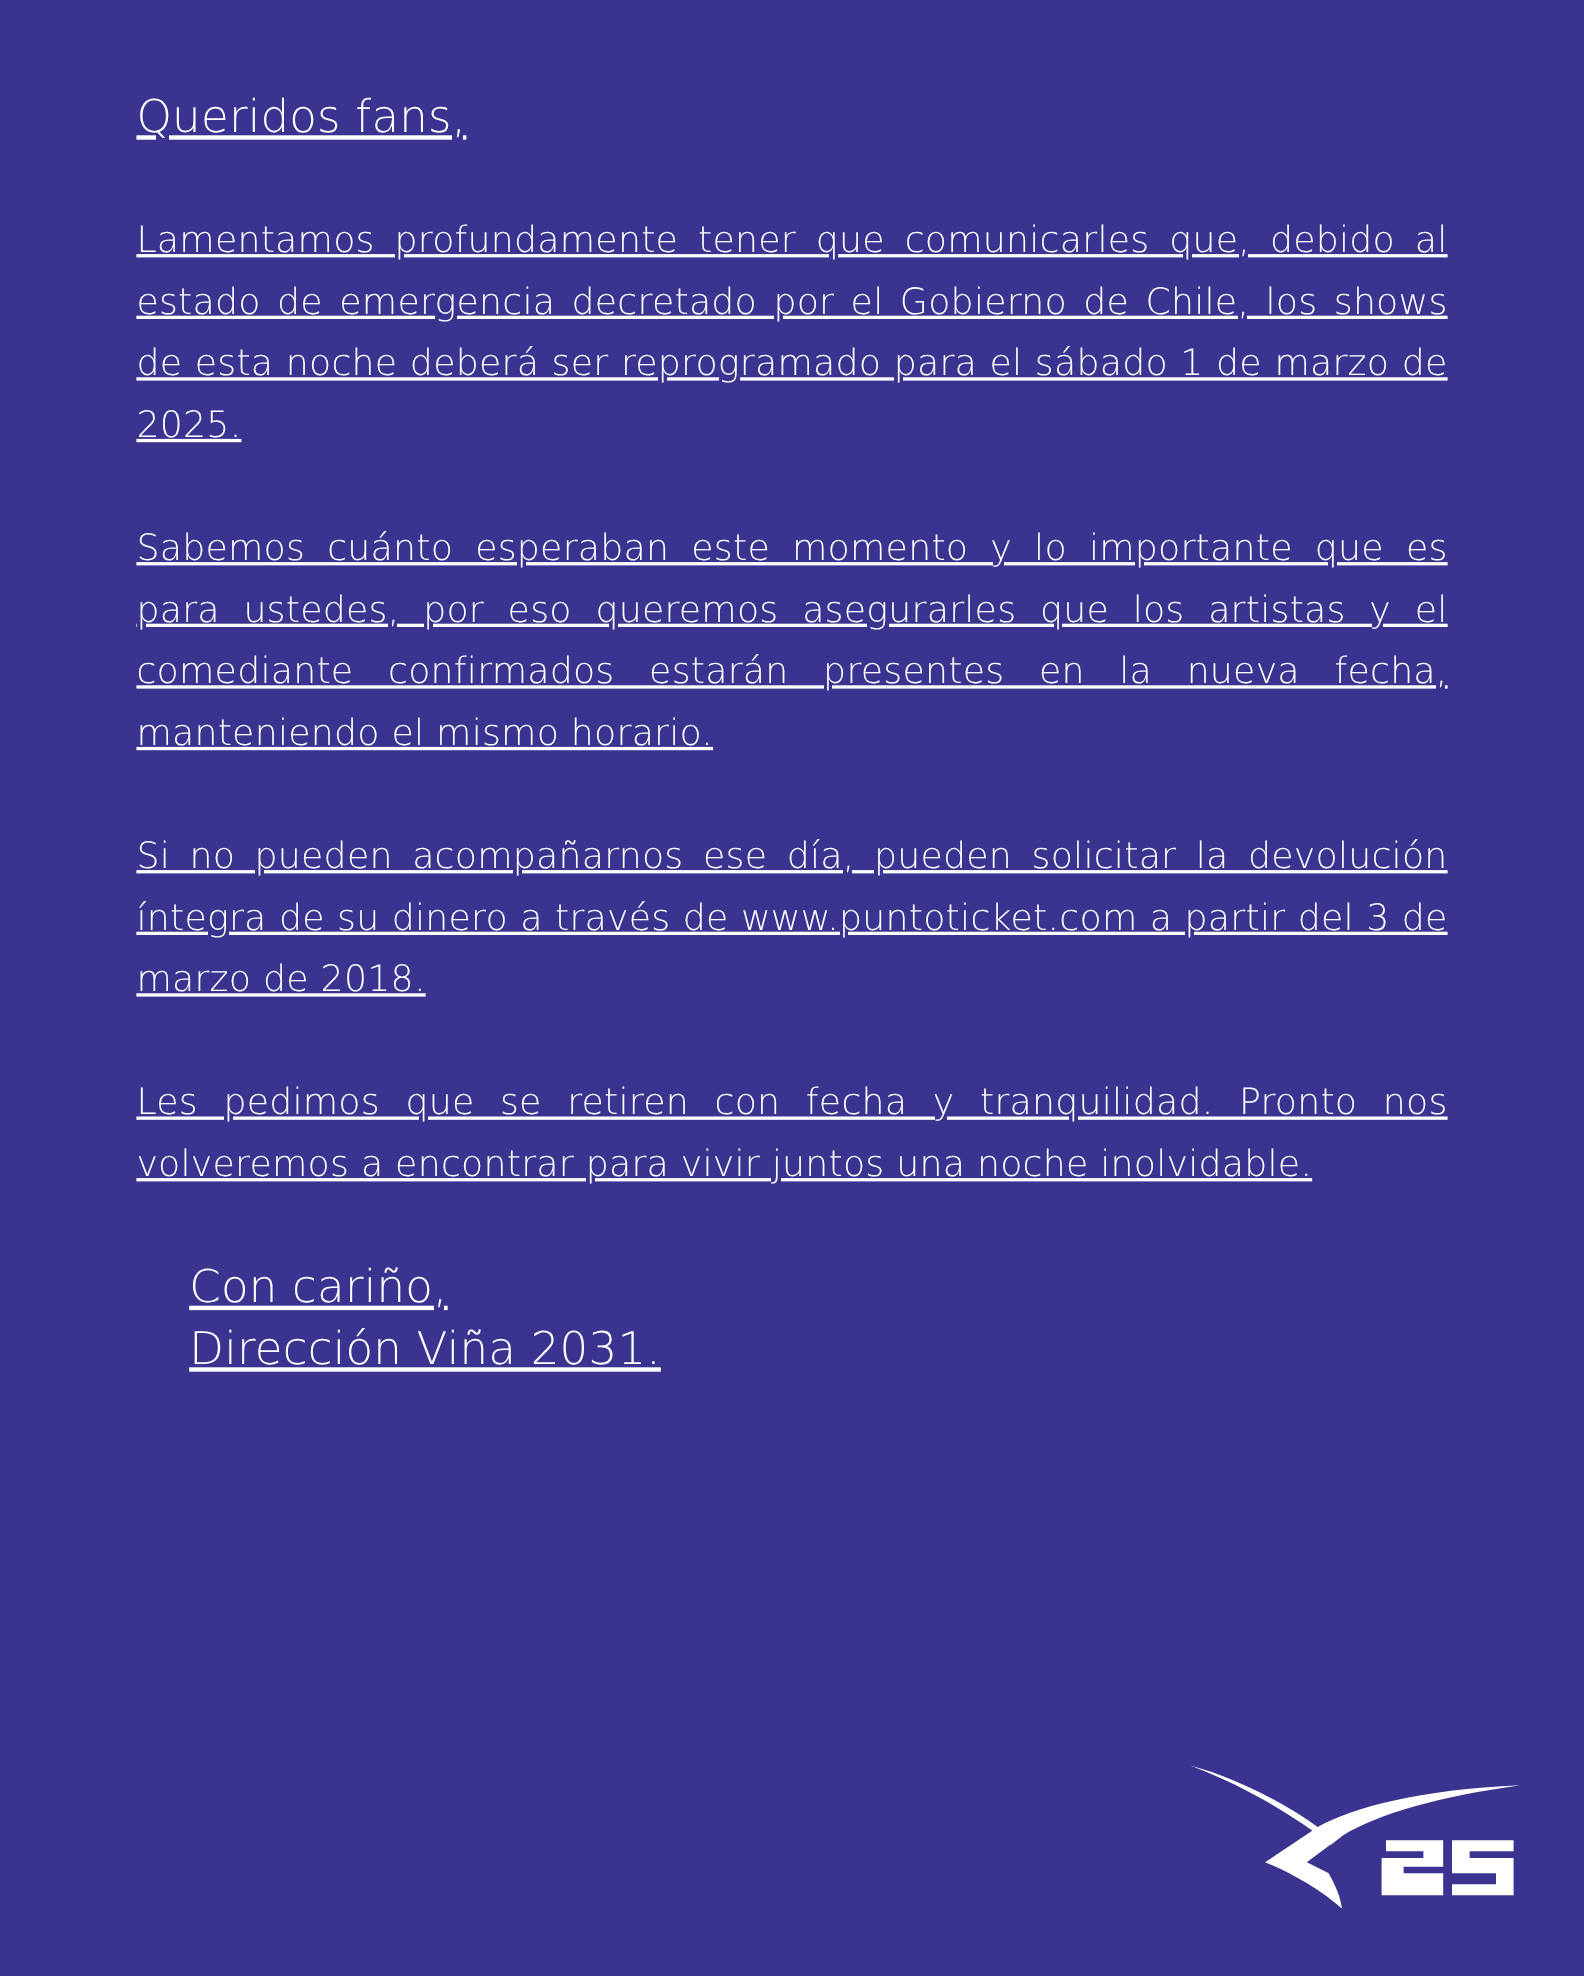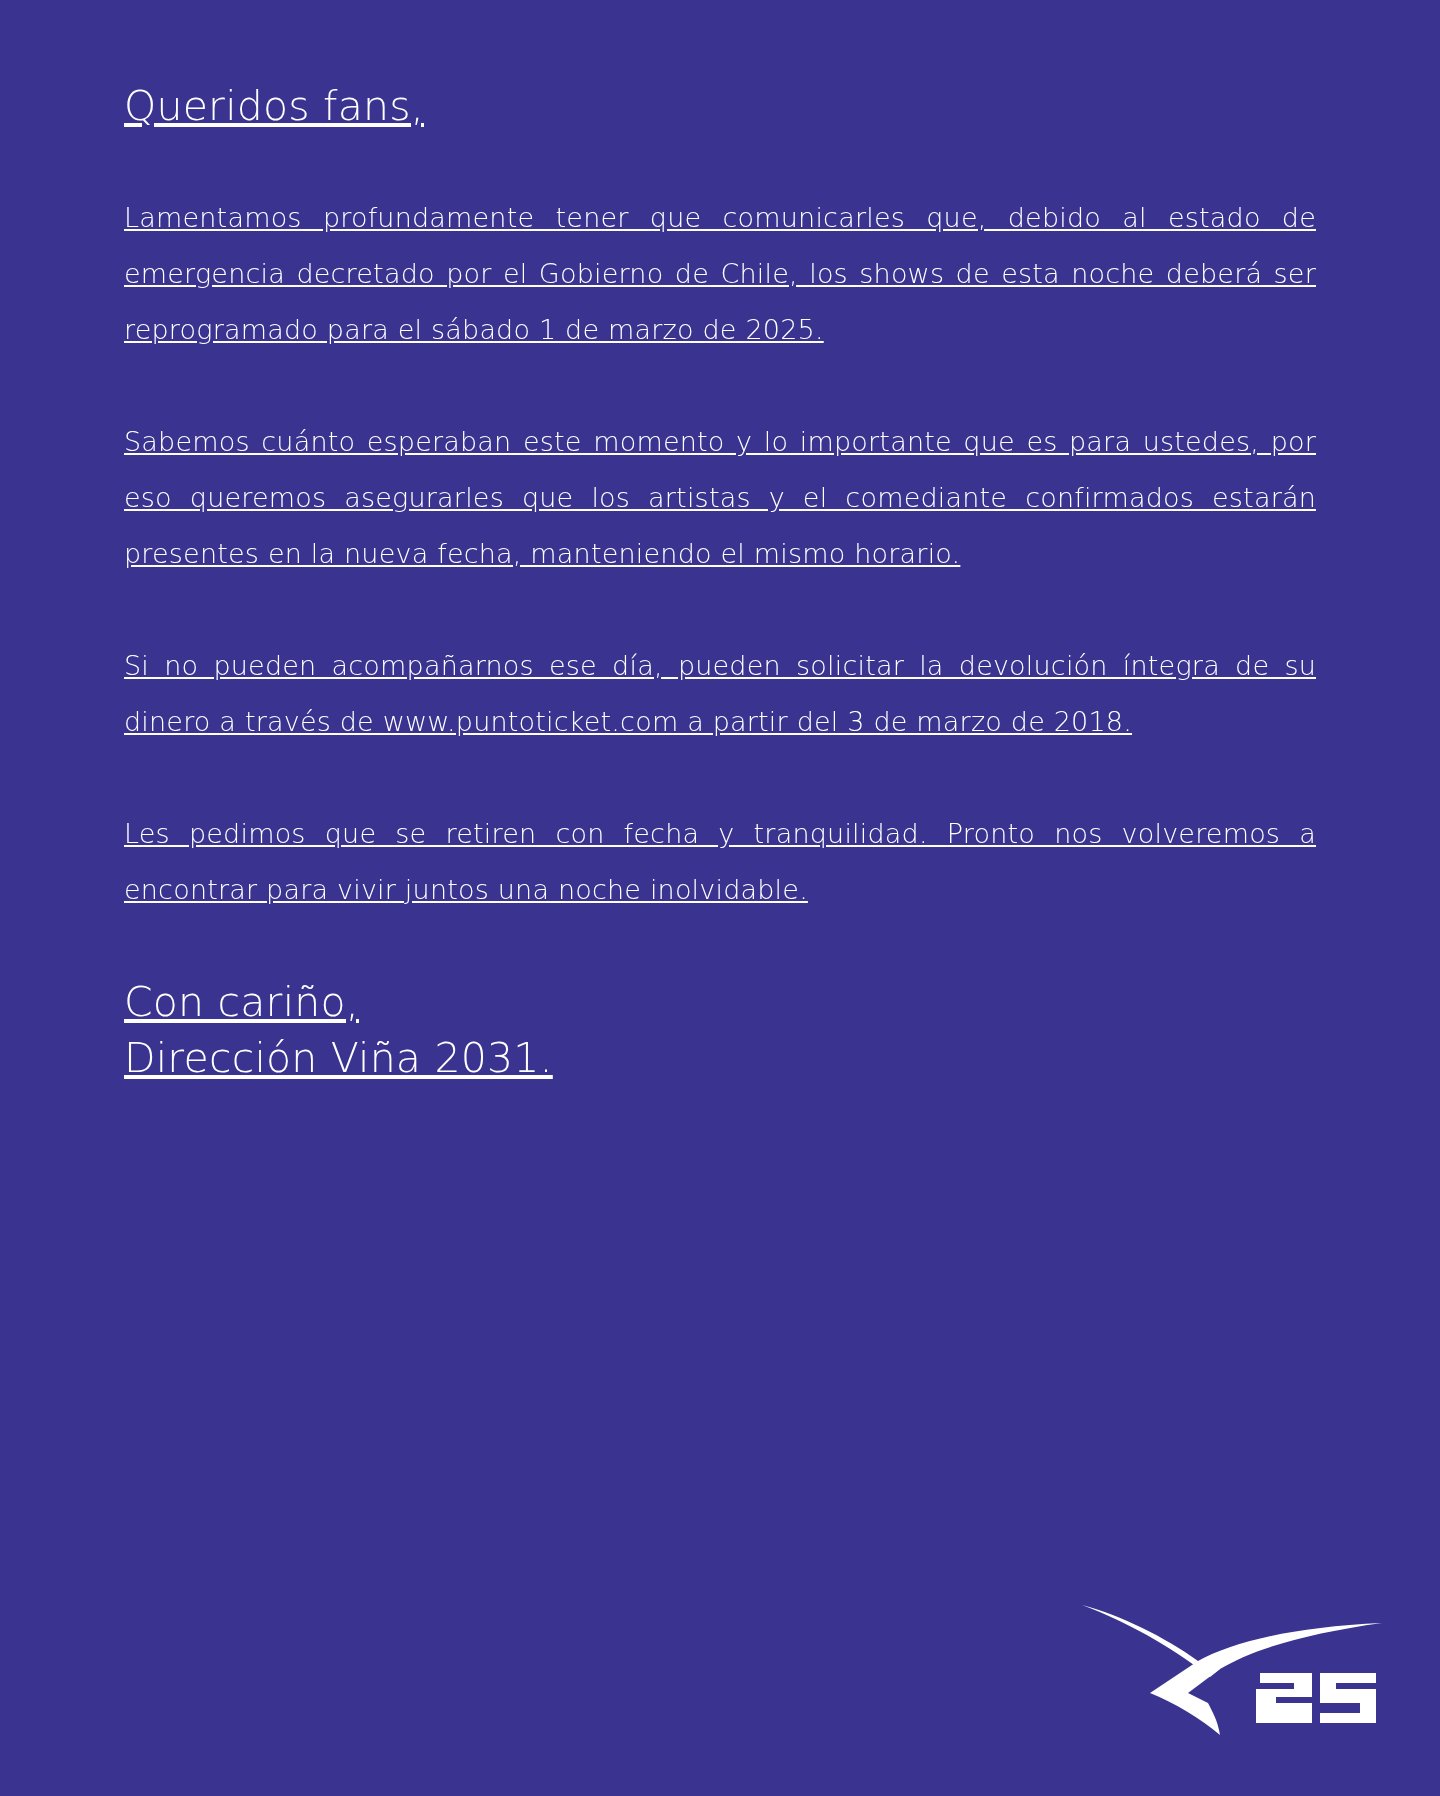--- a/index.html
+++ b/index.html
@@ -29,25 +29,26 @@
     .letter p {
       margin: 0;
     }
     .greeting {
       margin-bottom: 56px !important;
     }
     .para {
       text-align: justify;
       text-align-last: left;
       margin-bottom: 56px !important;
-      font-size: 27px;
+      font-size: 33px;
     }
     .closing-line {
       display: block;
       white-space: nowrap;
+      margin-left: 48px;
     }
     .logo {
       position: absolute;
       left: 1080px;
       top: 1603px;
       width: 305px;
       height: 135px;
     }
   </style>
 </head>

